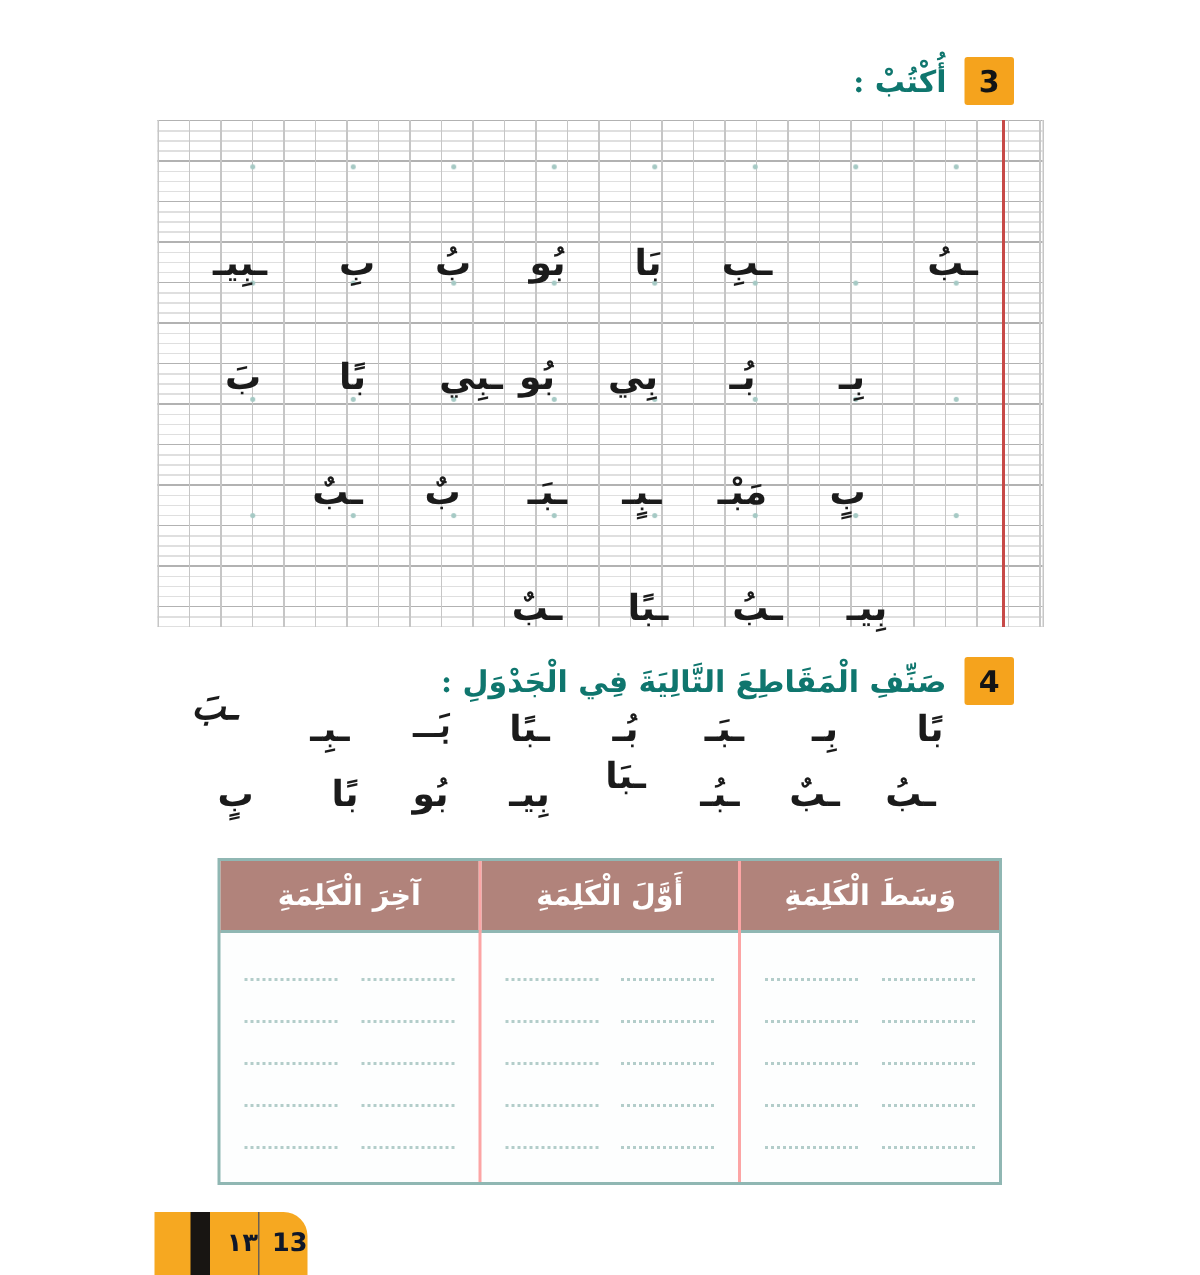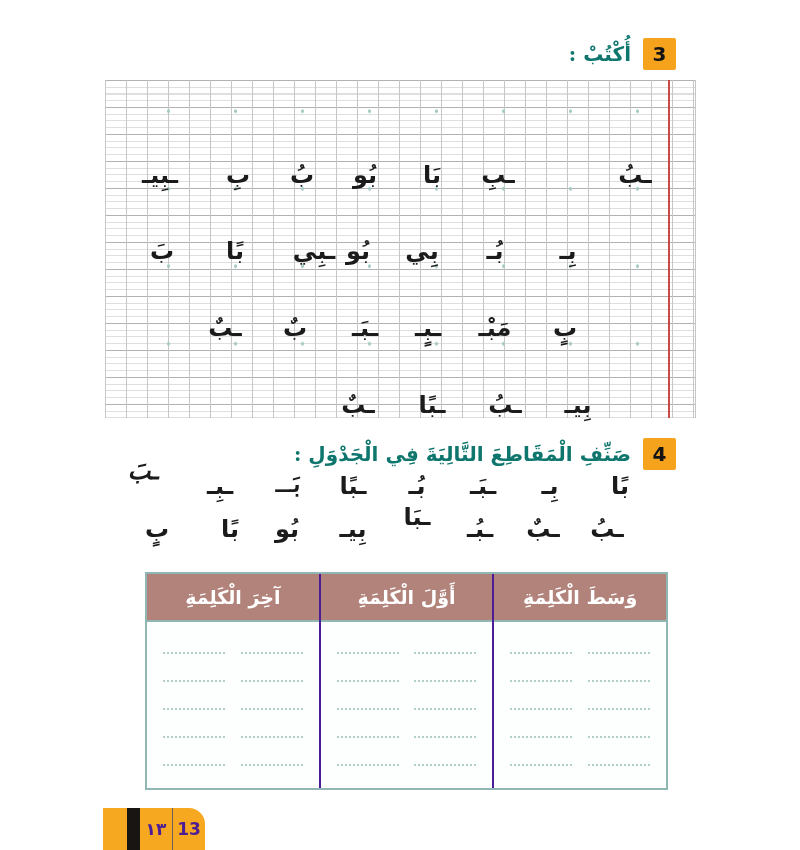--- a/index.html
+++ b/index.html
@@ -42,21 +42,21 @@
     font-family:"DejaVu Serif","DejaVu Sans",serif;line-height:1.1;
   }
   
   .table{
     position:absolute;left:145px;top:572px;width:523px;height:218px;
     border:2px solid #90b7b3;direction:rtl;display:flex;box-sizing:border-box;
     background:#fdfefe;
   }
   .col{flex:1 1 0;display:flex;flex-direction:column;}
   .col + .col{border-left:none;}
-  .col:nth-child(2), .col:nth-child(3){border-right:2px solid #4c1d95;}
+  .col:nth-child(2), .col:nth-child(3){border-right:2px solid #fca5a5;}
   .col-head{
     height:46px;background:#b1837b;color:#ffffff;
     display:flex;align-items:center;justify-content:center;
     font-size:19px;font-weight:bold;
     font-family:"DejaVu Serif","DejaVu Sans",serif;
     border-bottom:2px solid #90b7b3;
   }
   .col-body{
     flex:1;display:flex;flex-direction:column;padding-top:30px;row-gap:26px;
   }
@@ -66,21 +66,21 @@
   }
   
   .pagetab{
     position:absolute;left:103px;top:808px;width:102px;height:42px;
     background:#f6a821;border-top-right-radius:16px;display:flex;align-items:stretch;
   }
   .tab-spacer{width:24px;}
   .tab-stripe{width:13px;background:#181512;}
   .tab-nums{flex:1;display:flex;align-items:center;}
   .tab-num{
-    flex:1;text-align:center;font-size:17px;font-weight:bold;color:#4c1d95;
+    flex:1;text-align:right;font-size:17px;font-weight:bold;color:#0f172a;
   }
   .tab-divider{width:1px;align-self:stretch;background:#6b6155;}
 </style>
 </head>
 <body>
 
 <div class="sec-head" style="top:38px;right:124px;">
   <div class="num-box">3</div>
   <div class="sec-title" dir="rtl">أُكْتُبْ :</div>
 </div>

